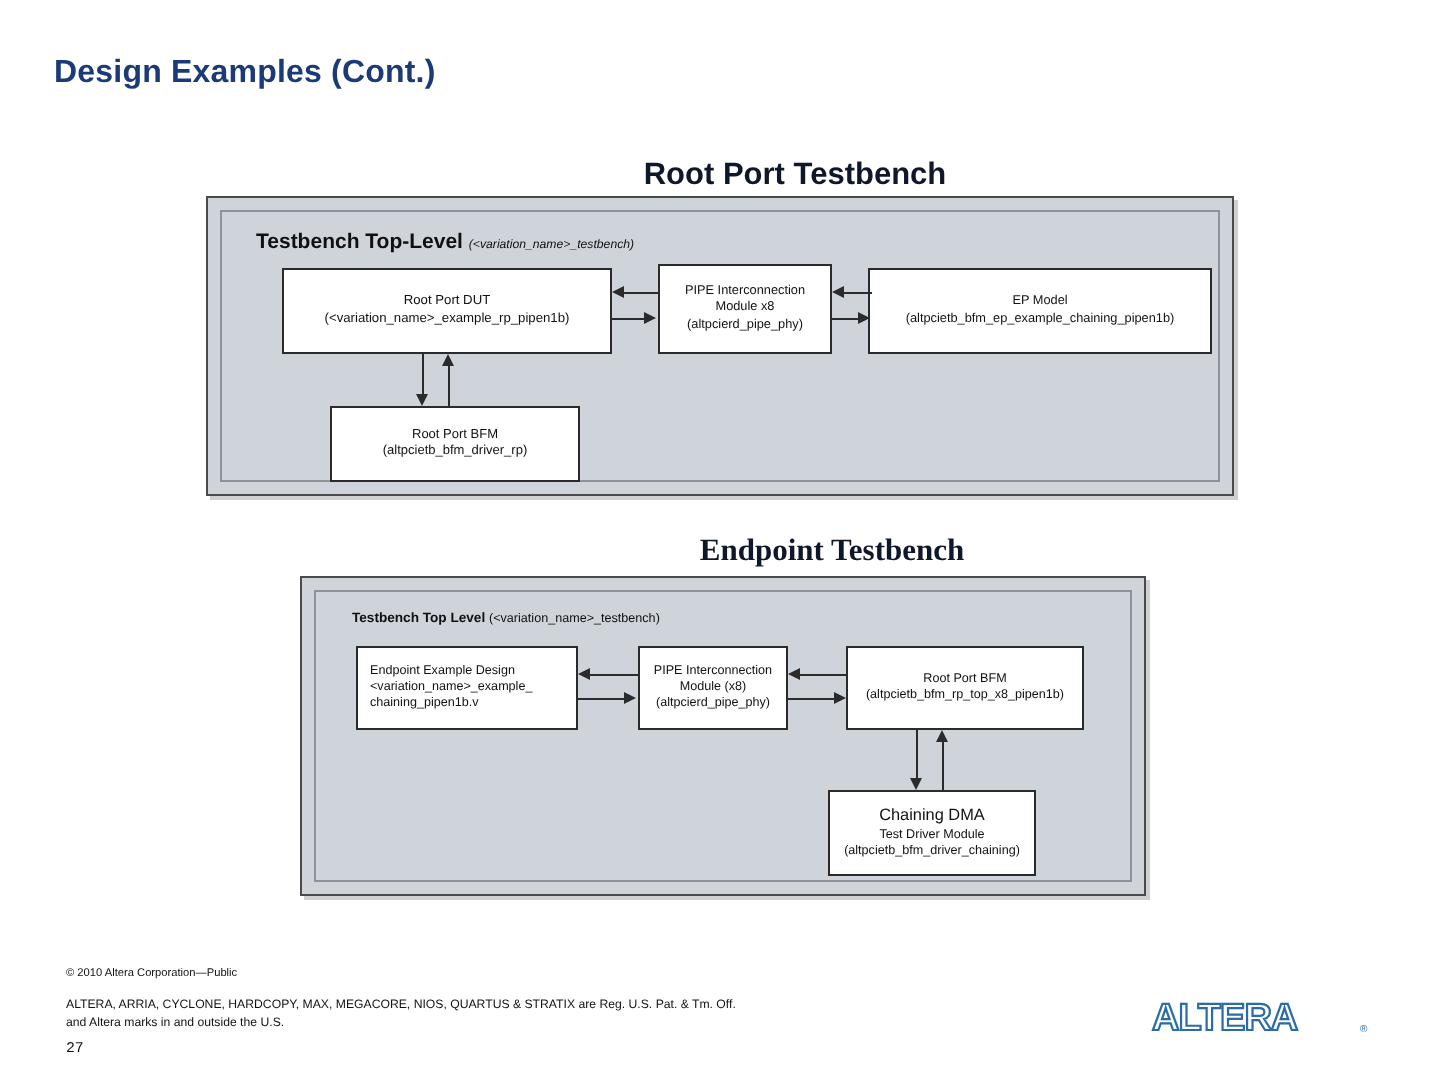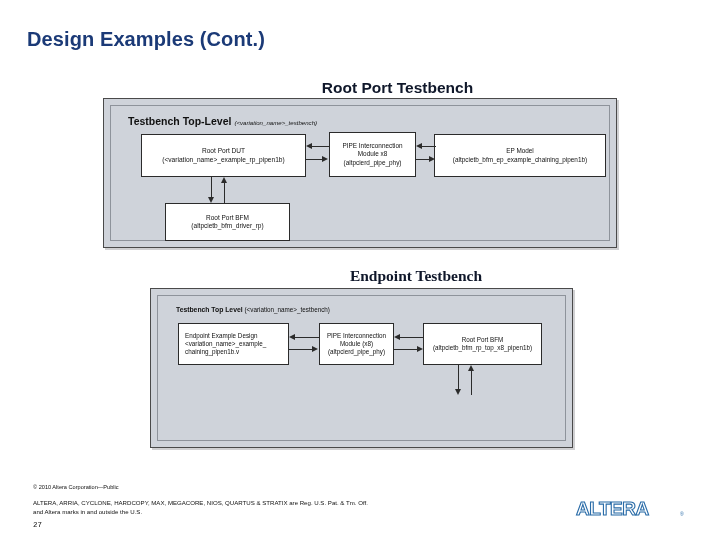--- a/index.html
+++ b/index.html
@@ -14,21 +14,21 @@
     overflow: hidden;
     font-family: "Liberation Sans", sans-serif;
     color: #1a1a1a;
   }
 
   
   .slide-title {
     position: absolute;
     left: 27px;
     top: 28px;
-    font-size: 20px;
+    font-size: 16px;
     font-weight: bold;
     color: #1b3a77;
     letter-spacing: 0.1px;
     white-space: nowrap;
   }
 
   
   .section-heading {
     position: absolute;
     font-size: 15.5px;
@@ -243,20 +243,25 @@
       <span>PIPE Interconnection</span>
       <span>Module (x8)</span>
       <span>(altpcierd_pipe_phy)</span>
     </div>
 
     <div class="block" id="blk-rp-bfm-2">
       <span class="b-title">Root Port BFM</span>
       <span class="b-sub">(altpcietb_bfm_rp_top_x8_pipen1b)</span>
     </div>
 
+    <div class="block" id="blk-chain-dma">
+      <span class="b-title">Chaining DMA</span>
+      <span>Test Driver Module</span>
+      <span>(altpcietb_bfm_driver_chaining)</span>
+    </div>
 
     <div class="ln-h" style="left:137px; top:41px; width:24px;"></div>
     <div class="ah ah-left" style="left:131px; top:37.5px;"></div>
 
     <div class="ln-h" style="left:131px; top:53px; width:24px;"></div>
     <div class="ah ah-right" style="left:154px; top:49.5px;"></div>
 
     <div class="ln-h" style="left:242px; top:41px; width:24px;"></div>
     <div class="ah ah-left" style="left:236px; top:37.5px;"></div>
 

